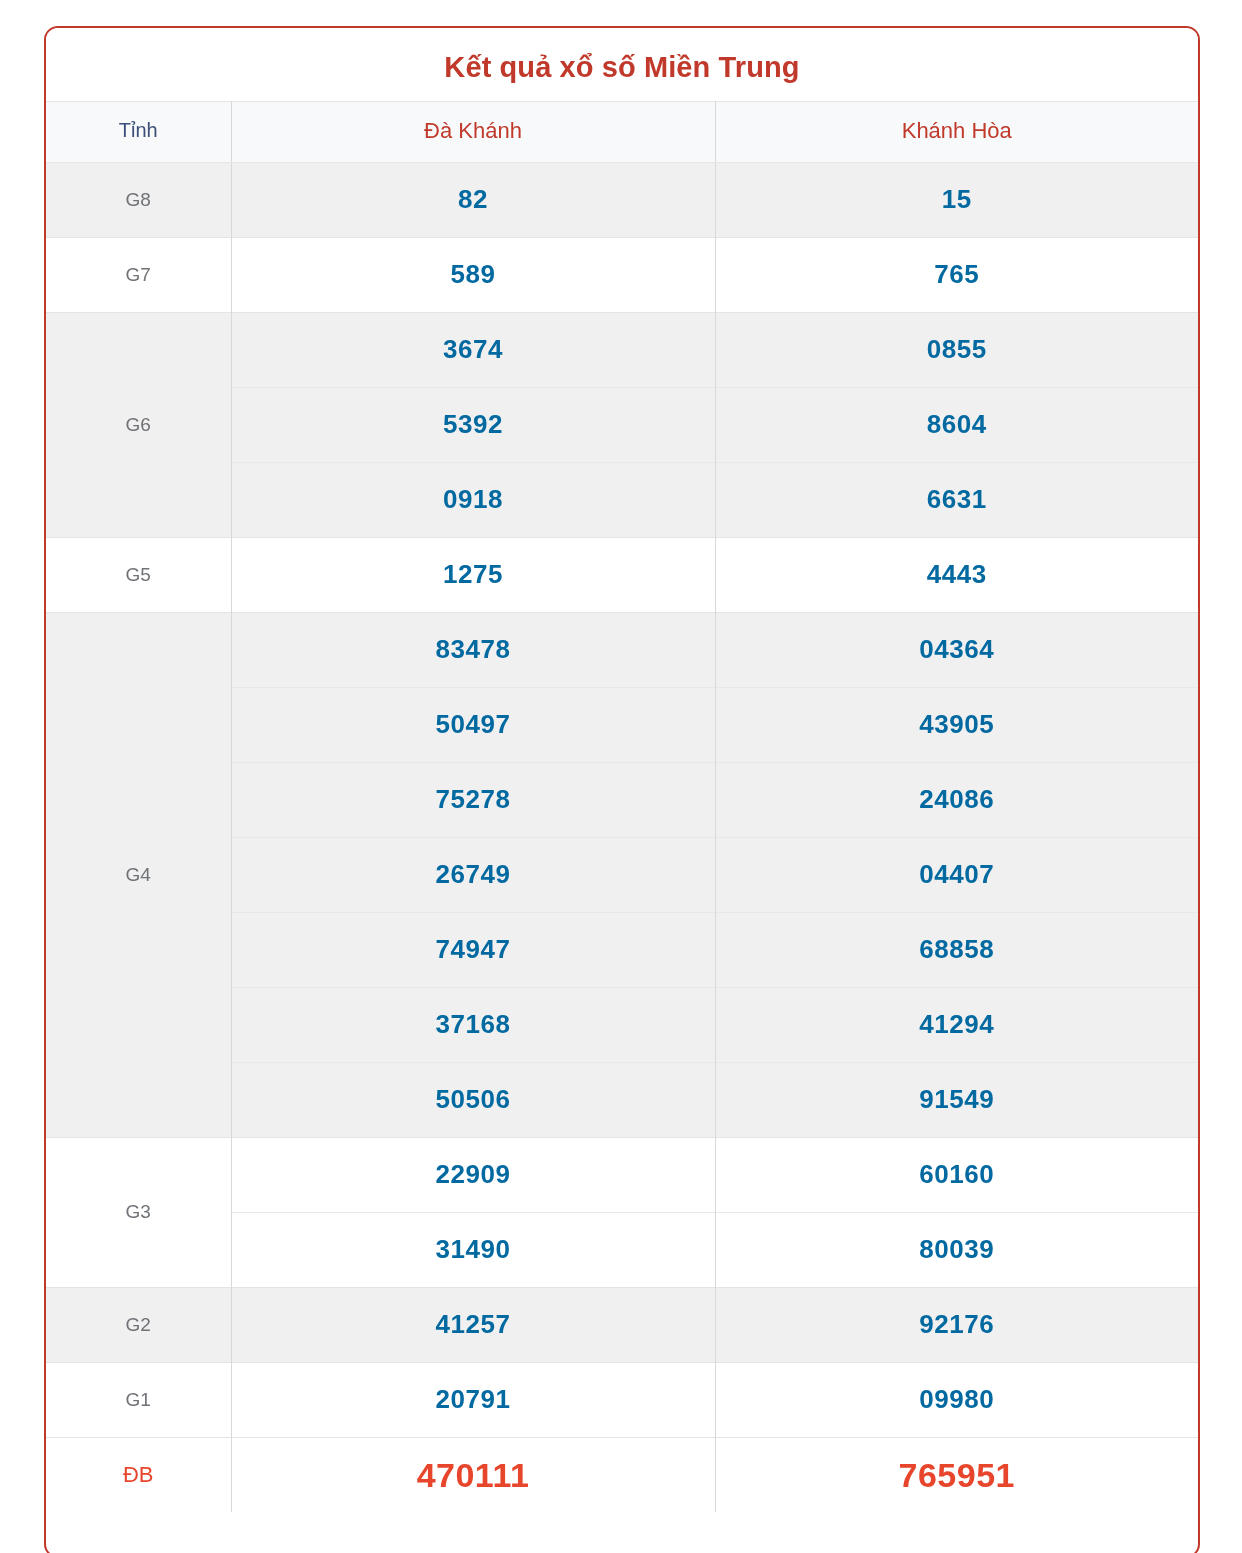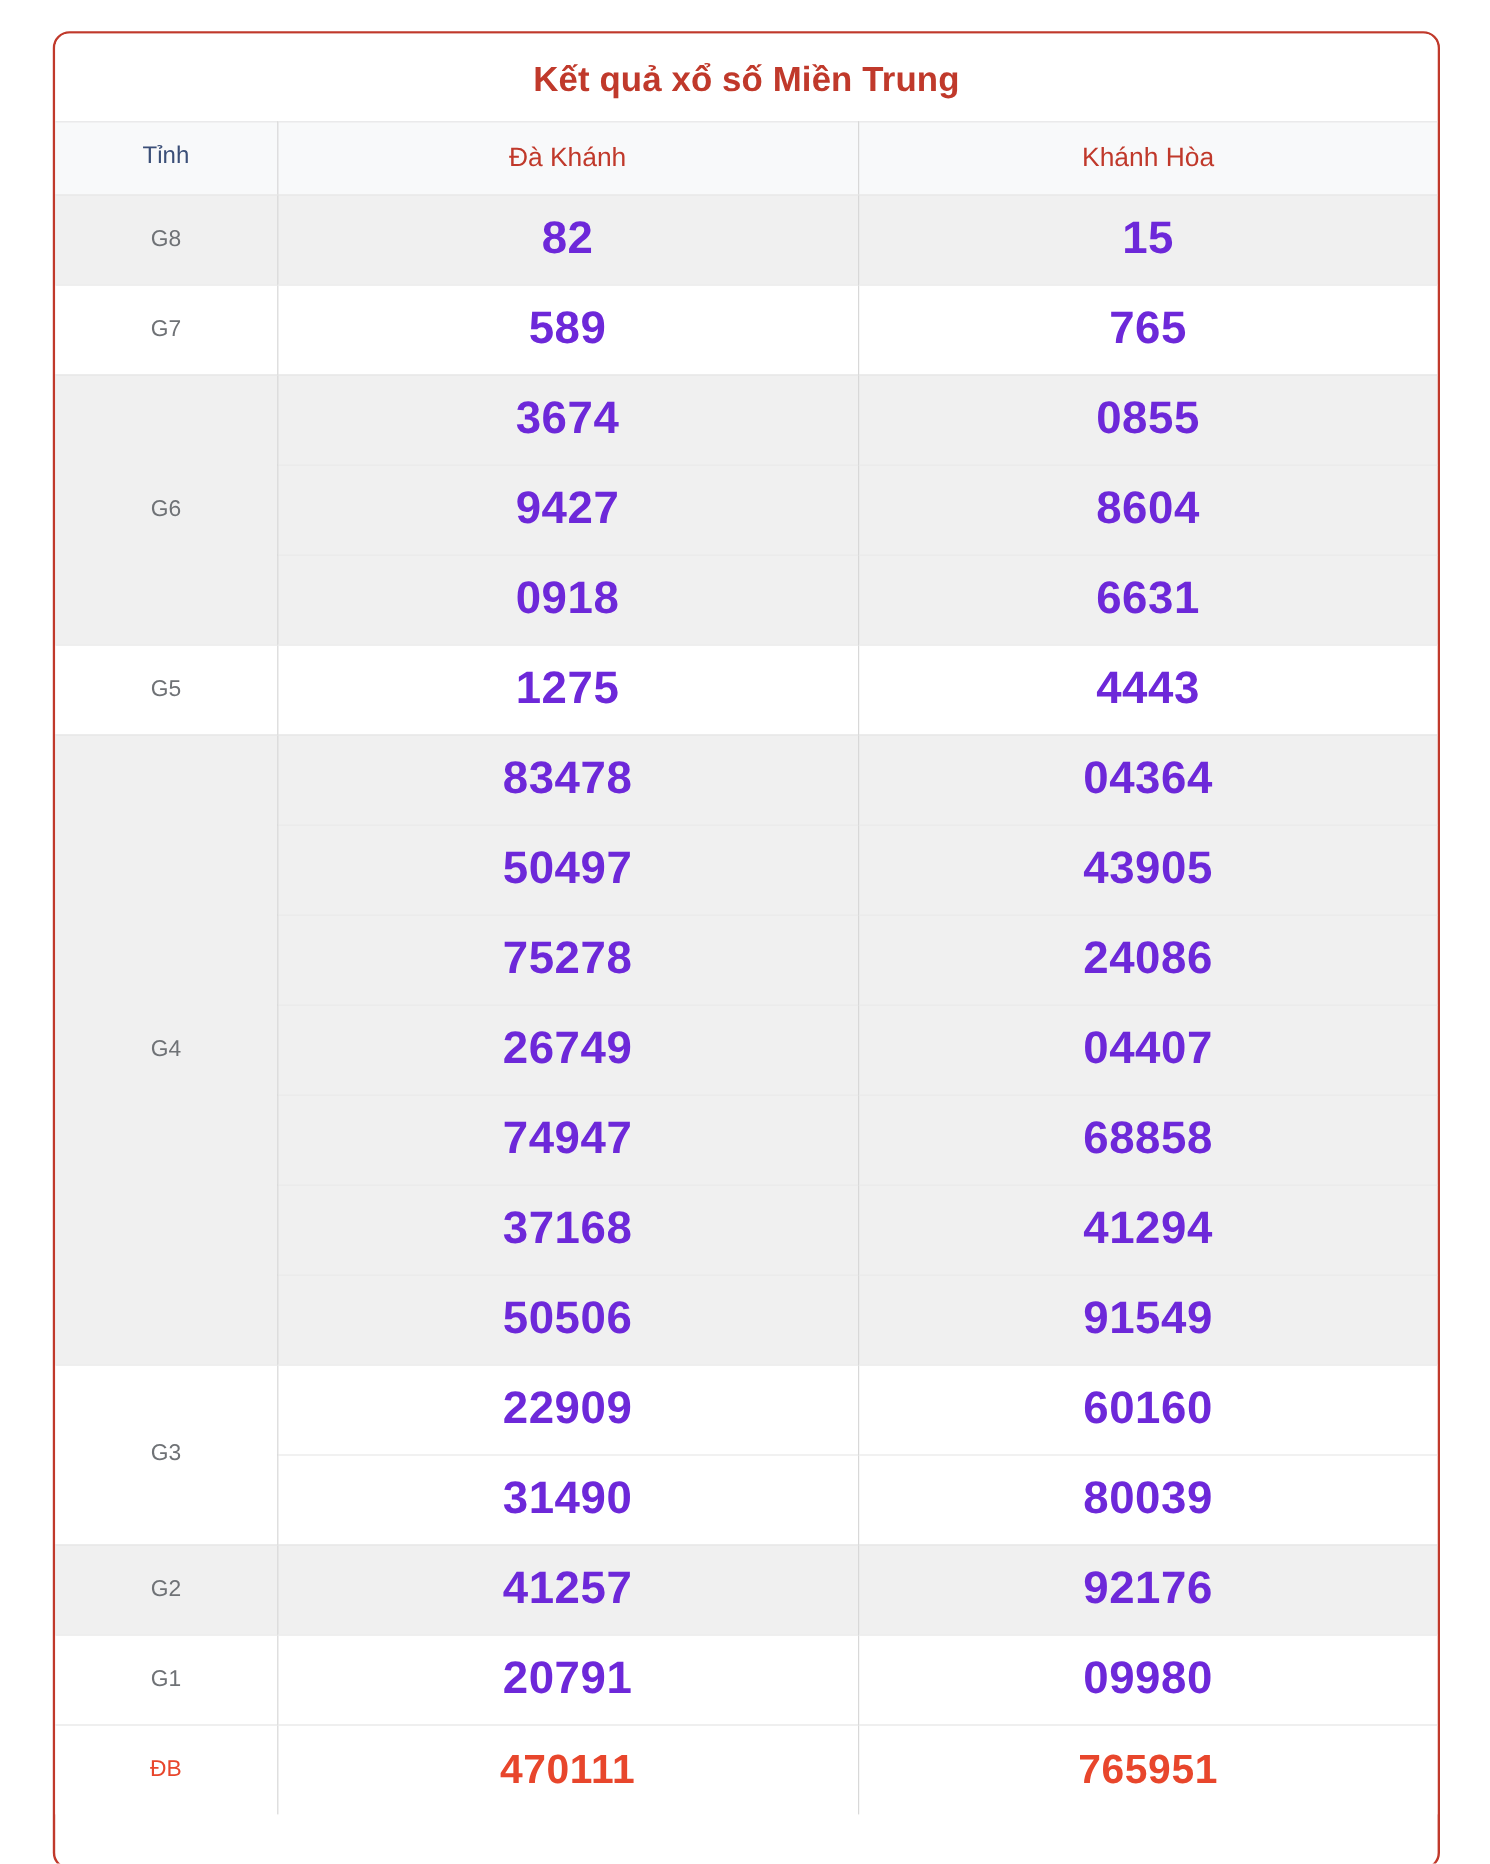--- a/index.html
+++ b/index.html
@@ -106,42 +106,42 @@
   }
 
   td.label-cell {
     font-size: 19px;
     color: #6f7276;
     border-right: 1px solid #d8d8d8;
     font-weight: normal;
   }
 
   td.num-cell {
-    font-size: 38px;
+    font-size: 26px;
     font-weight: bold;
-    color: #6d28d9;
+    color: #0369a1;
     letter-spacing: 0.5px;
   }
 
   td.num-cell.sepr {
     border-right: 1px solid #d8d8d8;
   }
 
   tr.band-gray td { background: #f0f0f0; }
   tr.band-white td { background: #ffffff; }
 
   
   tr.subrow td.num-cell { border-top: 1px solid #e8e8e8; }
 
   
   tr.group-start td { border-top: 1px solid #e4e4e4; }
 
   
   td.db-label {
-    font-size: 19px;
+    font-size: 22px;
     color: #e8462c;
     border-right: 1px solid #d8d8d8;
   }
 
   td.db-num {
     font-size: 34px;
     font-weight: bold;
     color: #e8462c;
     letter-spacing: 0.5px;
   }
@@ -183,21 +183,21 @@
             <td class="label-cell row-h-1" rowspan="1">G7</td>
             <td class="num-cell sepr row-h-1">589</td>
             <td class="num-cell row-h-1">765</td>
           </tr>
           <tr class="band-gray group-start">
             <td class="label-cell row-h-1" rowspan="3">G6</td>
             <td class="num-cell sepr row-h-1">3674</td>
             <td class="num-cell row-h-1">0855</td>
           </tr>
           <tr class="band-gray subrow">
-            <td class="num-cell sepr row-h-1">9427</td>
+            <td class="num-cell sepr row-h-1">5392</td>
             <td class="num-cell row-h-1">8604</td>
           </tr>
           <tr class="band-gray subrow">
             <td class="num-cell sepr row-h-1">0918</td>
             <td class="num-cell row-h-1">6631</td>
           </tr>
           <tr class="band-white group-start">
             <td class="label-cell row-h-1" rowspan="1">G5</td>
             <td class="num-cell sepr row-h-1">1275</td>
             <td class="num-cell row-h-1">4443</td>

